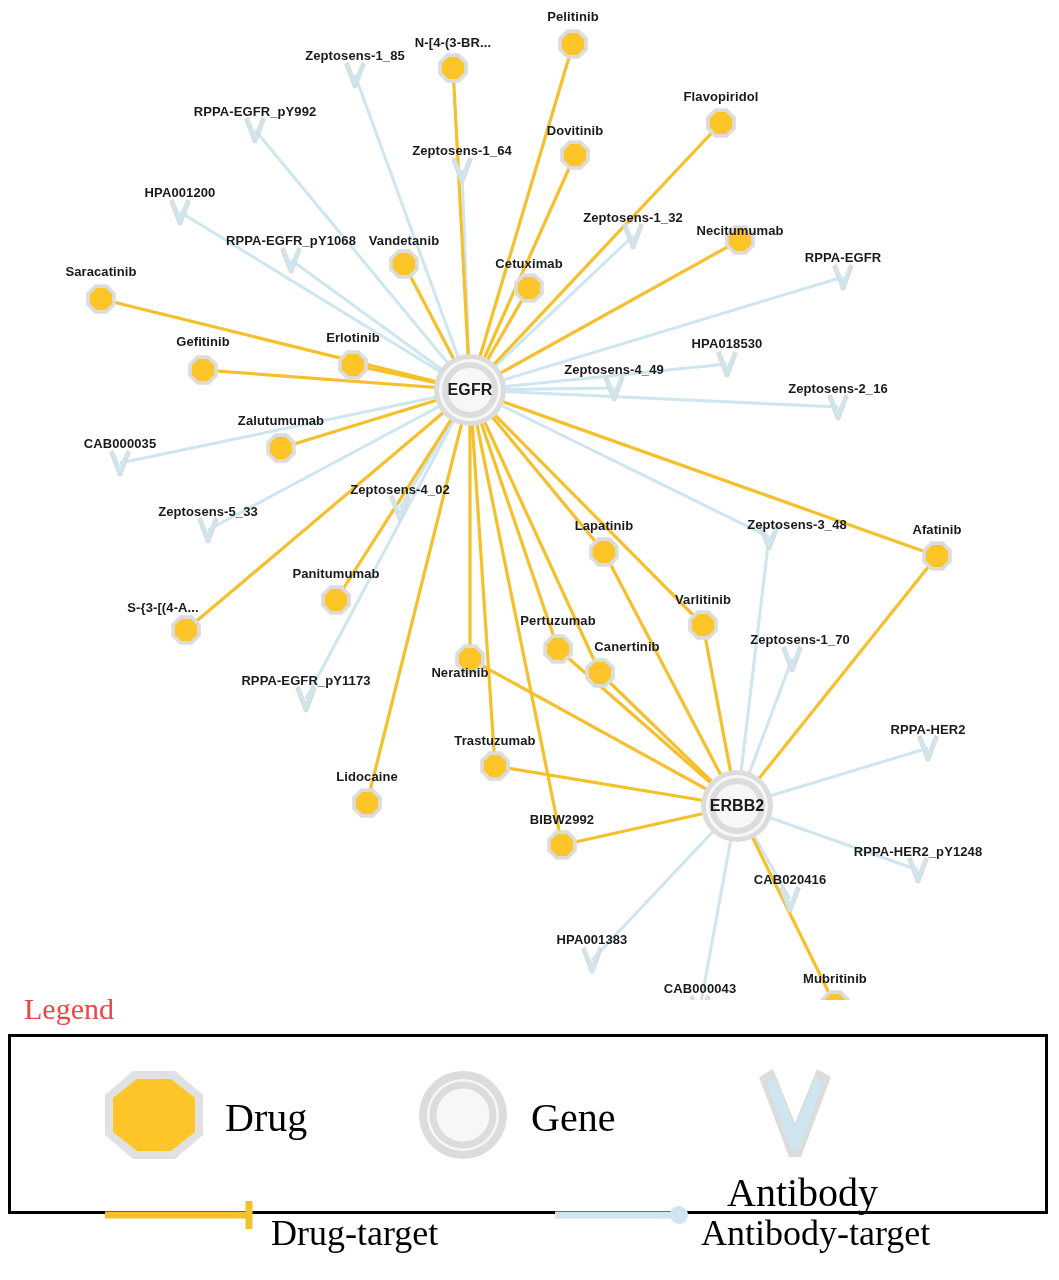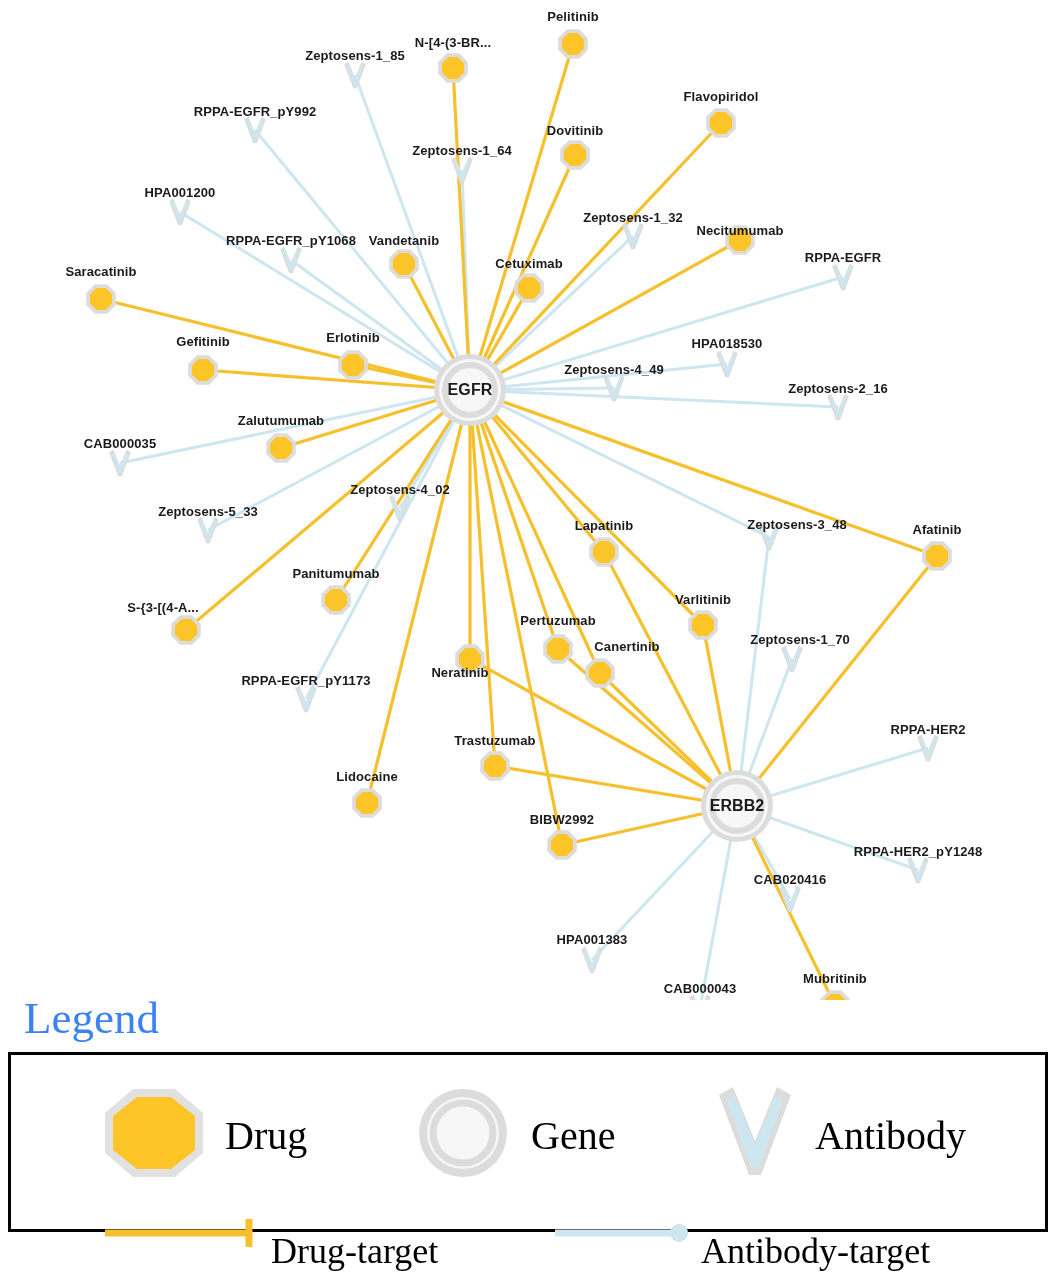--- a/index.html
+++ b/index.html
@@ -38,22 +38,22 @@
     font-size: 16px;
   }
   .legend-wrap {
     position: absolute;
     left: 8px;
     top: 992px;
     width: 1040px;
   }
   .legend-title {
     font-family: "Liberation Serif", serif;
-    font-size: 45px;
-    color: #3b82f6;
+    font-size: 30px;
+    color: #ef4444;
     margin: 0 0 8px 16px;
     font-weight: normal;
   }
   .legend-box {
     border: 3px solid #000;
     height: 180px;
     position: relative;
     box-sizing: border-box;
     background: #fff;
   }
@@ -411,21 +411,21 @@
           <svg width="104" height="100" viewBox="0 0 104 100">
             <circle cx="52" cy="50" r="44" fill="#DCDCDC"></circle>
             <circle cx="52" cy="50" r="36" fill="#F7F7F7"></circle>
             <circle cx="52" cy="50" r="30" fill="none" stroke="#DCDCDC" stroke-width="7"></circle>
             <circle cx="52" cy="50" r="26" fill="#F7F7F7"></circle>
           </svg>
         </span>
         <span class="legend-text">Gene</span>
       </div>
 
-      <div class="legend-item" style="left:700px; top:10px;">
+      <div class="legend-item" style="left:700px; top:10px;flex-direction:column;">
         <span>
           <svg width="88" height="100" viewBox="0 0 88 100">
             <path d="M8,12 L22,4 L44,58 L66,4 L80,12 L50,92 L38,92 Z" fill="#DCDCDC"></path>
             <path d="M16,18 L24,13 L44,62 L64,13 L72,18 L48,84 L40,84 Z" fill="#CDE6F0"></path>
           </svg>
         </span>
         <span class="legend-text">Antibody</span>
       </div>
     </div>
 

